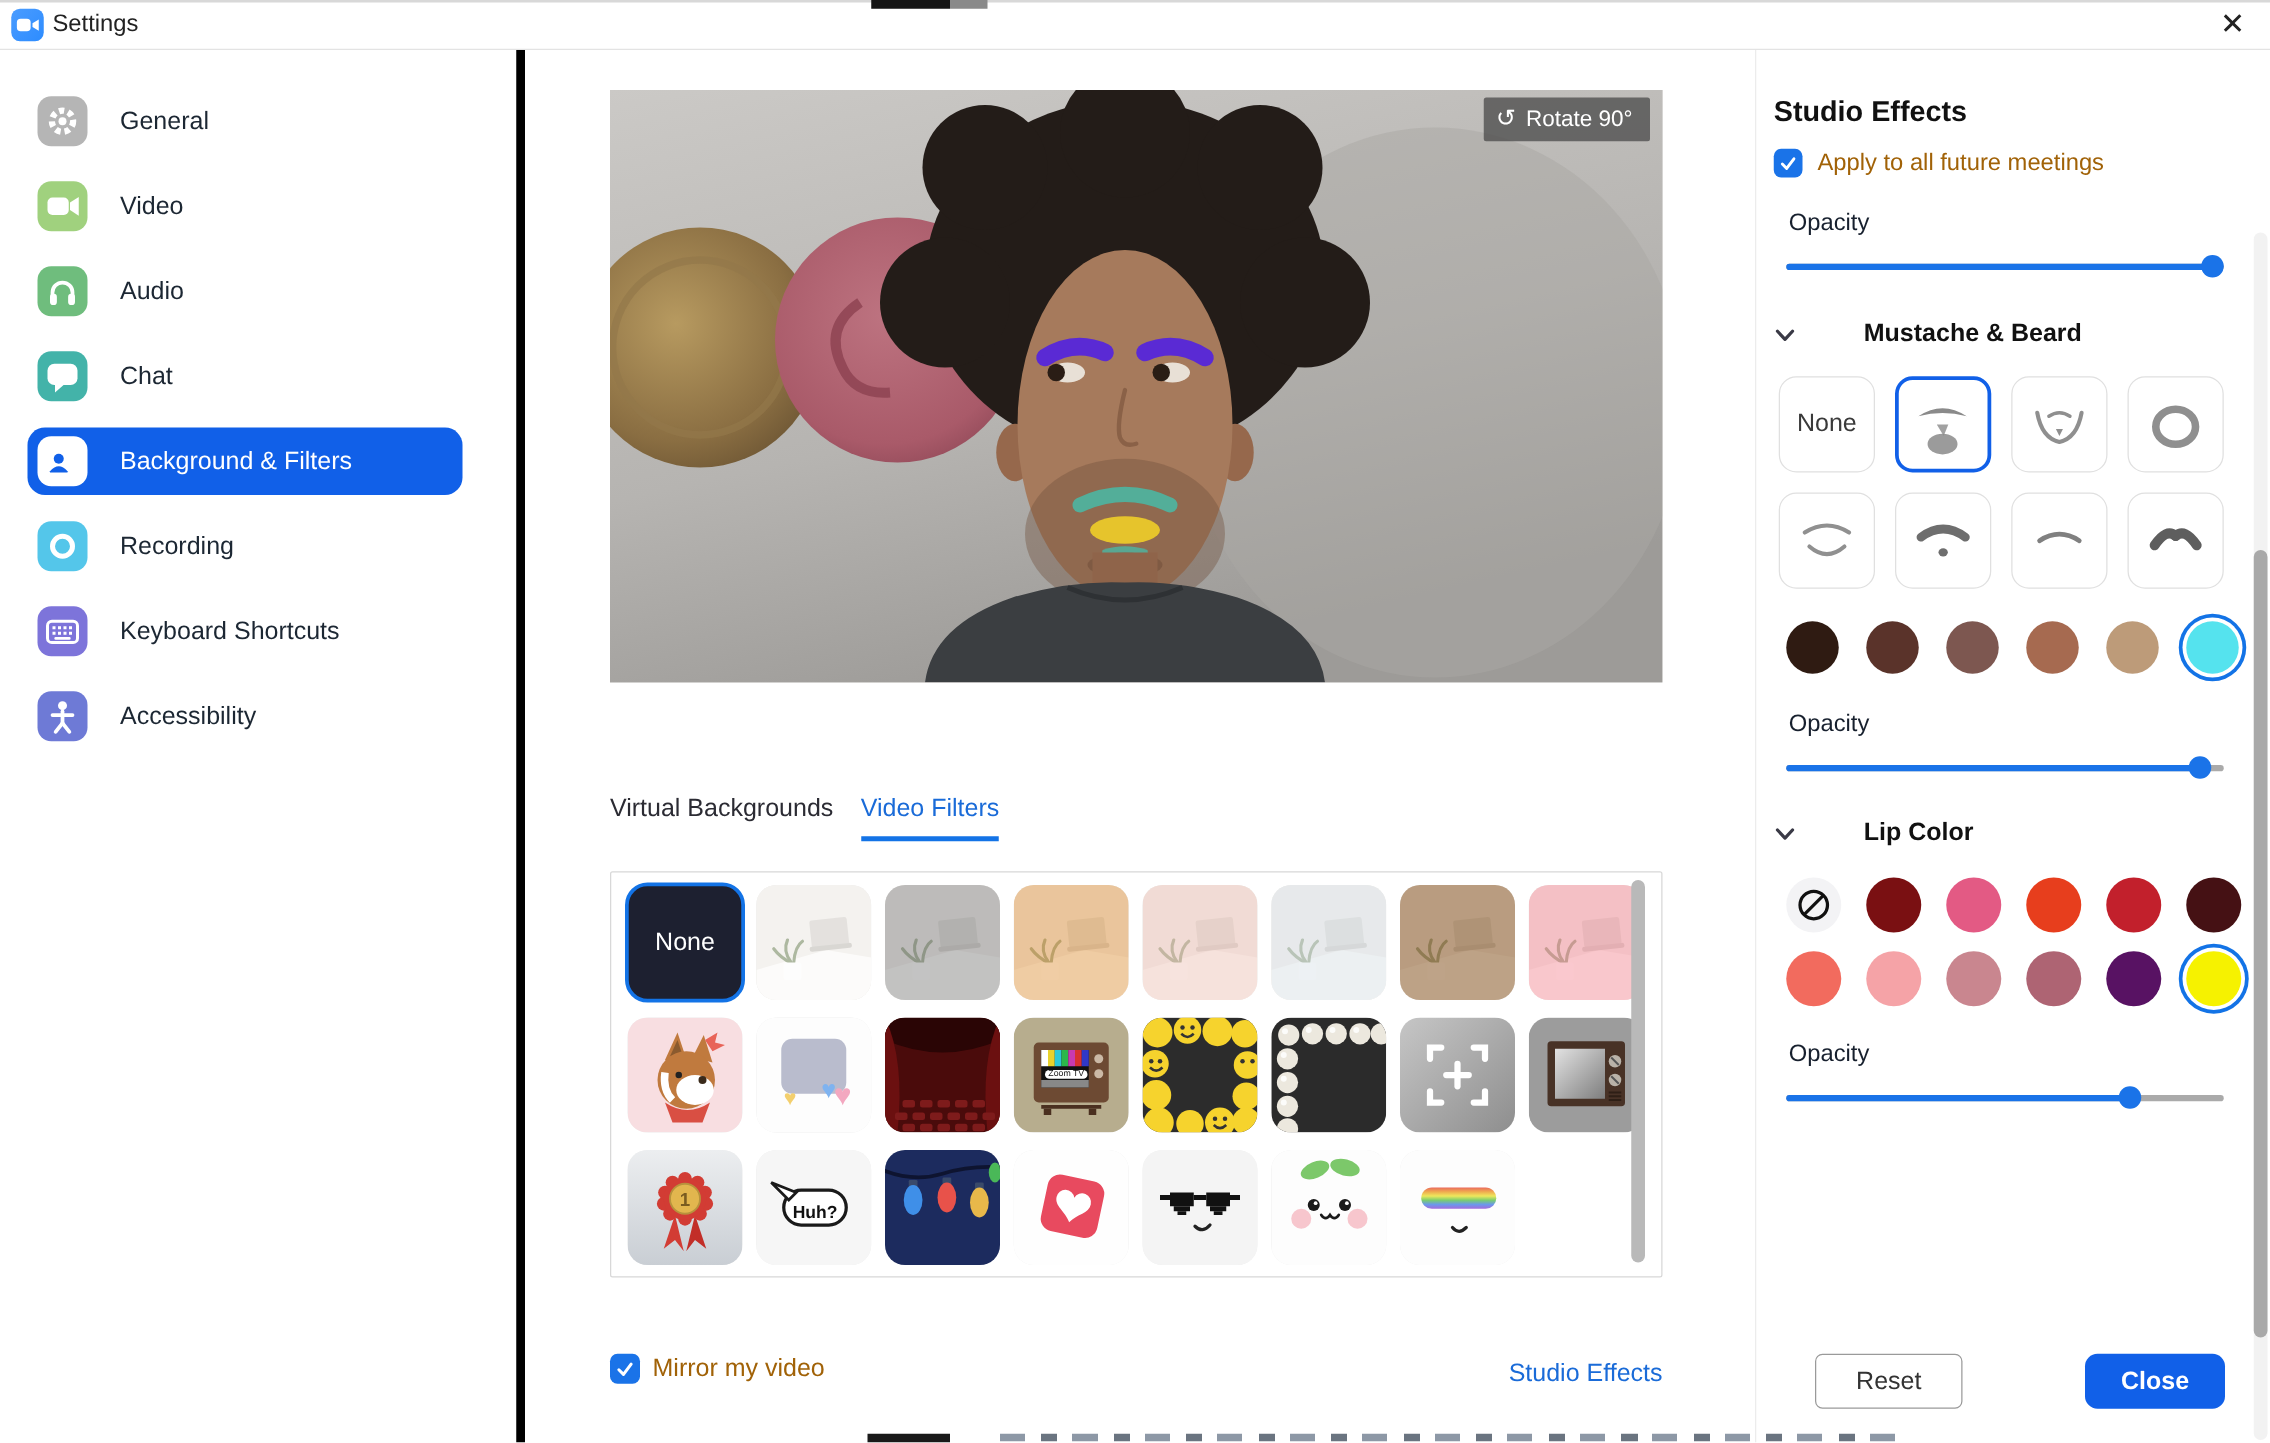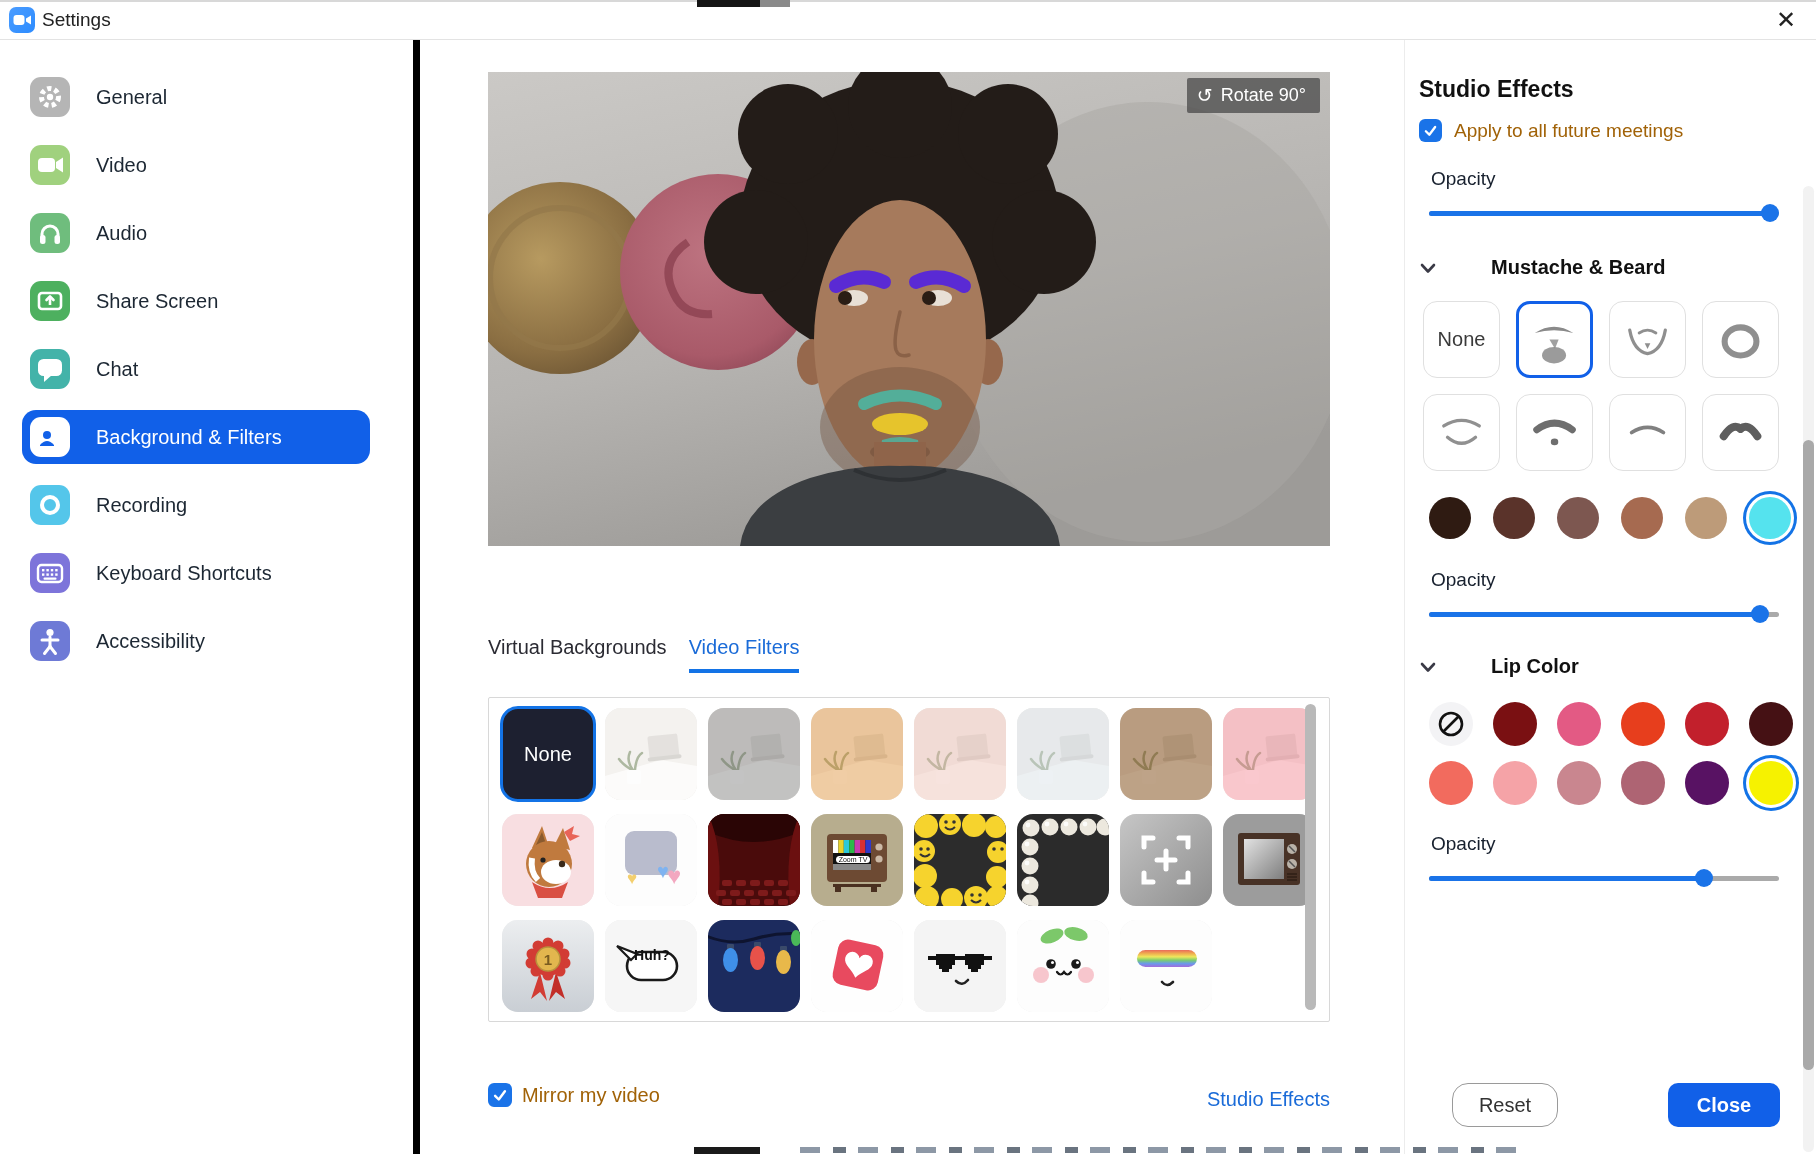--- a/index.html
+++ b/index.html
@@ -38,21 +38,21 @@
 
   
   .grid-box { position:absolute; left:488px; top:697px; width:842px; height:325px; border:1px solid #d8d8d8; border-radius:2px; background:#fff; padding:10px 13px; }
   .grid-inner { display:flex; flex-wrap:wrap; column-gap:11px; row-gap:14px; width:813px; }
   .tile { position:relative; width:92px; height:92px; border-radius:16px; overflow:hidden; background:#eee; cursor:pointer; }
   .tile svg { position:absolute; left:0; top:0; }
   .tile.selected { outline:3px solid #1373e6; outline-offset:-1px; }
   .tile-none { background:#1d2030; display:flex; align-items:center; justify-content:center; }
   .tile-none .tile-label { color:#fff; font-size:20px; z-index:2; }
   .tile-label-love { position:absolute; left:0; top:30px; width:100%; text-align:center; font-size:24px; font-weight:bold; letter-spacing:2px; color:#f7a8bd; text-shadow:0 0 2px #fff, 0 0 6px #f48fb1; font-style:italic; }
-  .tile-label-huh { position:absolute; left:24px; top:27px; width:46px; text-align:center; font-size:14px; font-weight:bold; color:#111; }
+  .tile-label-huh { position:absolute; left:24px; top:41px; width:46px; text-align:center; font-size:14px; font-weight:bold; color:#111; }
   .tile-label-zoomtv { position:absolute; left:25px; top:42px; width:34px; text-align:center; font-size:7px; color:#111; background:#fff; border-radius:4px; }
   .grid-scrollthumb { position:absolute; left:816px; top:6px; width:11px; height:306px; background:#b9b9b9; border-radius:6px; }
 
   
   .mirror-row { position:absolute; left:488px; top:1083px; display:flex; align-items:center; gap:10px; }
   .se-link { position:absolute; top:1088px; left:1192px; width:138px; text-align:right; font-size:20px; color:#1a6bd8; cursor:pointer; }
 
   .checkbox { width:24px; height:24px; border-radius:6px; background:#1a73e8; display:flex; align-items:center; justify-content:center; cursor:pointer; flex:none; }
   .checkbox svg { display:block; }
   .cb-label { font-size:20px; color:#a16207; }
@@ -77,21 +77,21 @@
   .must-tile.selected { border:3px solid #1160e8; }
   .must-none-label { font-size:20px; color:#3a3a3a; }
   .swatch-row { display:flex; gap:22px; margin-top:26px; margin-left:10px; }
   .swatch { width:42px; height:42px; border-radius:50%; cursor:pointer; position:relative; flex:none; display:flex; align-items:center; justify-content:center; }
   .swatch.selected { box-shadow:0 0 0 3px #fff, 0 0 0 6px #1373e6; }
   .lip-rows .swatch { width:44px; height:44px; }
   .lip-rows .swatch-row { gap:20px; margin-top:15px; }
   .lip-rows .swatch-row:first-child { margin-top:24px; }
   .swatch-none { background:#f3f3f5; }
   .panel-buttons { position:absolute; left:1404px; top:1083px; width:412px; height:44px; }
-  .btn-reset { position:absolute; left:48px; top:0; width:106px; height:44px; border:1.5px solid #9a9a9a; border-radius:16px; background:#fff; font-size:20px; color:#333; display:flex; align-items:center; justify-content:center; cursor:pointer; }
+  .btn-reset { position:absolute; left:48px; top:0; width:118px; height:44px; border:1.5px solid #9a9a9a; border-radius:6px; background:#fff; font-size:20px; color:#333; display:flex; align-items:center; justify-content:center; cursor:pointer; }
   .btn-close { position:absolute; left:264px; top:0; width:112px; height:44px; border-radius:10px; background:#1160e8; font-size:20px; font-weight:bold; color:#fff; display:flex; align-items:center; justify-content:center; cursor:pointer; }
 
   
   .panel-scroll-track { position:absolute; left:1803px; top:186px; width:11px; height:966px; background:#f2f2f2; border-radius:6px; }
   .panel-scroll-thumb { position:absolute; left:1803px; top:440px; width:11px; height:630px; background:#a9a9a9; border-radius:6px; }
 
   
   .artifact-bot-strip { position:absolute; left:800px; top:1147px; width:720px; height:6px;
     background:repeating-linear-gradient(90deg,#8d98a6 0 20px, transparent 20px 33px, #6a7480 33px 46px, transparent 46px 58px); }
   .artifact-bot-black { position:absolute; left:694px; top:1147px; width:66px; height:7px; background:#1a1a1a; }
@@ -134,30 +134,20 @@
     </div>
     <div class="side-row">
       <span class="side-icon" style="background: rgb(111, 189, 125);">
         <svg width="40" height="40" viewBox="0 0 40 40">
           <path d="M12,25 v-4 a8,8 0 0 1 16,0 v4" stroke="#fff" stroke-width="3" fill="none" stroke-linecap="round"></path>
           <rect x="10" y="22" width="5.5" height="9" rx="2.5" fill="#fff"></rect>
           <rect x="24.5" y="22" width="5.5" height="9" rx="2.5" fill="#fff"></rect>
         </svg>
       </span>
       <span class="side-label">Audio</span>
-    </div>
-    <div class="side-row">
-      <span class="side-icon" style="background: rgb(77, 176, 95);">
-        <svg width="40" height="40" viewBox="0 0 40 40">
-          <rect x="9" y="12" width="22" height="16" rx="3" fill="none" stroke="#fff" stroke-width="2.6"></rect>
-          <line x1="20" y1="24" x2="20" y2="16" stroke="#fff" stroke-width="2.6"></line>
-          <polyline points="16.5,19 20,15.5 23.5,19" fill="none" stroke="#fff" stroke-width="2.6" stroke-linecap="round" stroke-linejoin="round"></polyline>
-        </svg>
-      </span>
-      <span class="side-label">Share Screen</span>
     </div>
     <div class="side-row">
       <span class="side-icon" style="background: rgb(67, 179, 169);">
         <svg width="40" height="40" viewBox="0 0 40 40">
           <rect x="8" y="10" width="24" height="17" rx="5.5" fill="#fff"></rect>
           <path d="M14,26 v7 l8,-7 z" fill="#fff"></path>
         </svg>
       </span>
       <span class="side-label">Chat</span>
     </div>

